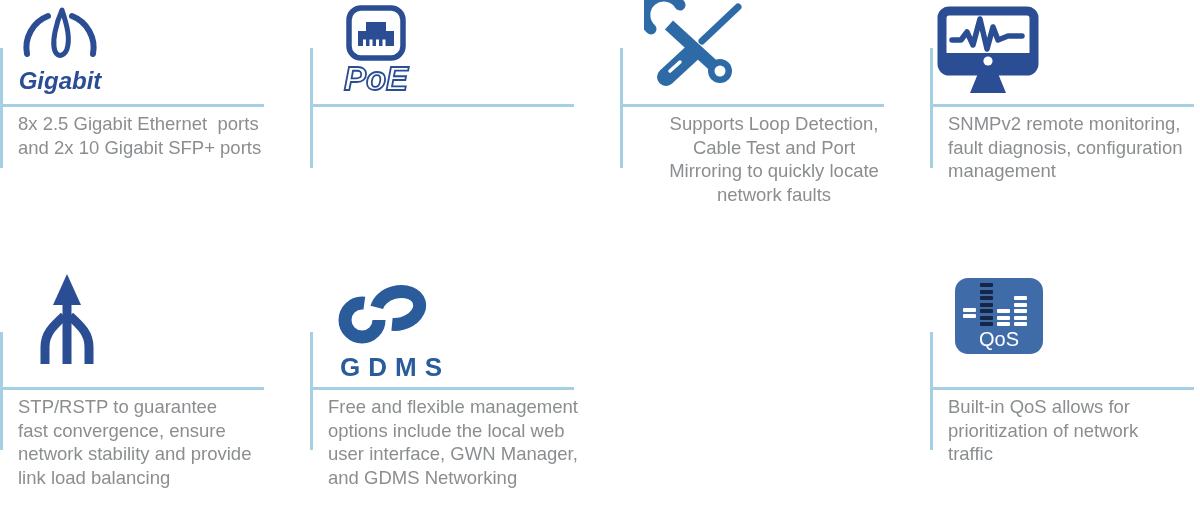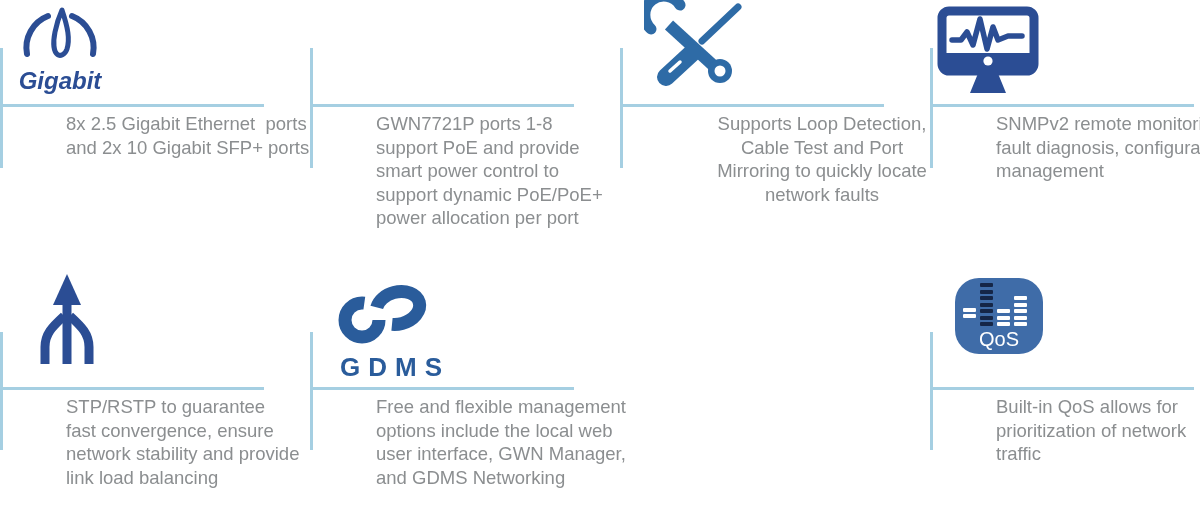--- a/index.html
+++ b/index.html
@@ -20,40 +20,40 @@
   .cell.r1{top:0;height:250px;}
   .cell.r2{top:260px;height:248px;}
   .c1{left:0;} .c2{left:310px;} .c3{left:620px;text-align:center;} .c4{left:930px;}
   .vline{position:absolute;left:0;width:2.5px;background:var(--divider);}
   .r1 .vline{top:48px;height:120px;}
   .r2 .vline{top:72px;height:118px;}
   .hrule{position:absolute;left:0;width:264px;height:2.5px;background:var(--divider);}
   .r1 .hrule{top:104px;}
   .r2 .hrule{top:127px;}
   .desc{position:absolute;left:18px;width:272px;font-size:18.5px;line-height:23.5px;
-        color:var(--text-gray);white-space:pre-wrap;margin-left:48px;}
+        color:var(--text-gray);white-space:pre-wrap;}
   .r1 .desc{top:112px;}
   .r2 .desc{top:135px;}
   .iconzone{position:absolute;}
   .icon-label{font-weight:bold;font-style:italic;font-size:24px;color:var(--icon-navy);
               text-align:center;width:84px;margin-top:1px;}
   .gdms-label{font-weight:bold;font-size:26px;letter-spacing:8px;color:var(--gdms-blue);
               text-align:center;width:104px;padding-left:8px;margin-top:4px;}
   
   .s-navy{stroke:var(--icon-navy);fill:none;}
   .f-navy{fill:var(--icon-navy);}
   .s-steel{stroke:var(--icon-steel);fill:none;}
   .f-steel{fill:var(--icon-steel);}
   .f-white{fill:var(--white);}
   .s-white{stroke:var(--white);fill:none;}
   .s-gdms{stroke:var(--gdms-blue);fill:none;}
   .poe-text{font-family:"Liberation Sans",sans-serif;font-weight:bold;font-style:italic;
             font-size:33px;fill:var(--white);stroke:var(--icon-navy);stroke-width:1.8px;}
   
-  .qos-icon{position:relative;width:88px;height:76px;background:var(--qos-bg);border-radius:24px;}
+  .qos-icon{position:relative;width:88px;height:76px;background:var(--qos-bg);border-radius:13px;}
   .qbar{position:absolute;width:13px;height:4.4px;border-radius:1px;}
   .qbar.w{background:var(--white);} .qbar.d{background:var(--qos-dark);}
   .qos-text{position:absolute;left:0;bottom:3px;width:100%;text-align:center;
             color:var(--white);font-size:20px;}
 </style>
 </head>
 <body>
 
 <div class="page">
 
@@ -66,27 +66,33 @@
       </svg>
       <div class="icon-label">Gigabit</div>
     </div>
     <div class="vline"></div>
     <div class="hrule"></div>
     <div class="desc">8x 2.5 Gigabit Ethernet  ports
 and 2x 10 Gigabit SFP+ ports</div>
   </div>
 
   <div class="cell r1 c2">
+    <div class="iconzone" style="left:26px;top:5px;">
+      <svg width="80" height="90" viewBox="0 0 80 90">
+        <rect class="s-navy" x="13" y="3" width="54" height="50" rx="12" stroke-width="5.5"></rect>
+        <path class="f-navy" d="M22 41 V26 h8 v-9 h20 v9 h8 v15 z"></path>
+        <rect class="f-white" x="27" y="34.5" width="3" height="6.5"></rect>
+        <rect class="f-white" x="33.5" y="34.5" width="3" height="6.5"></rect>
+        <rect class="f-white" x="40" y="34.5" width="3" height="6.5"></rect>
+        <rect class="f-white" x="46.5" y="34.5" width="3" height="6.5"></rect>
+        <text class="poe-text" x="40" y="85" text-anchor="middle">PoE</text>
+      </svg>
+    </div>
     <div class="vline"></div>
     <div class="hrule"></div>
-    <div class="desc">GWN7721P ports 1-8
-support PoE and provide
-smart power control to
-support dynamic PoE/PoE+
-power allocation per port</div>
   </div>
 
   <div class="cell r1 c3">
     <div class="iconzone" style="left:24px;top:0px;">
       <svg width="104" height="86" viewBox="0 0 104 86">
         <path class="s-steel" d="M36 5 A 19 19 0 1 0 7 29" stroke-width="11" stroke-linecap="round"></path>
         <line class="s-steel" x1="25" y1="25" x2="72" y2="68" stroke-width="12"></line>
         <circle class="f-steel" cx="76" cy="71" r="12"></circle>
         <circle class="f-white" cx="76" cy="71" r="5.5"></circle>
         <line class="s-steel" x1="94" y1="7" x2="58" y2="41" stroke-width="7" stroke-linecap="round"></line>

